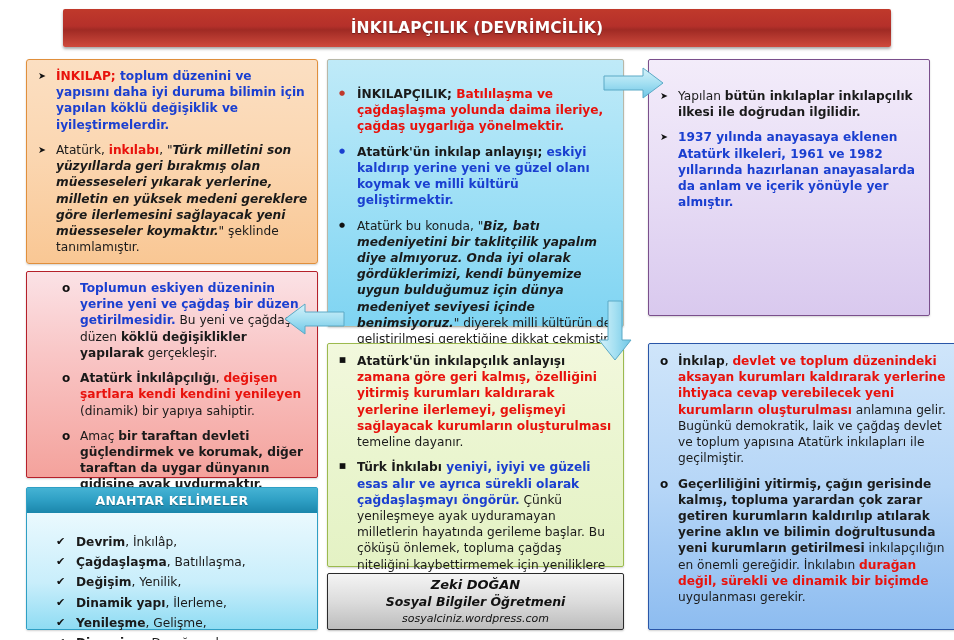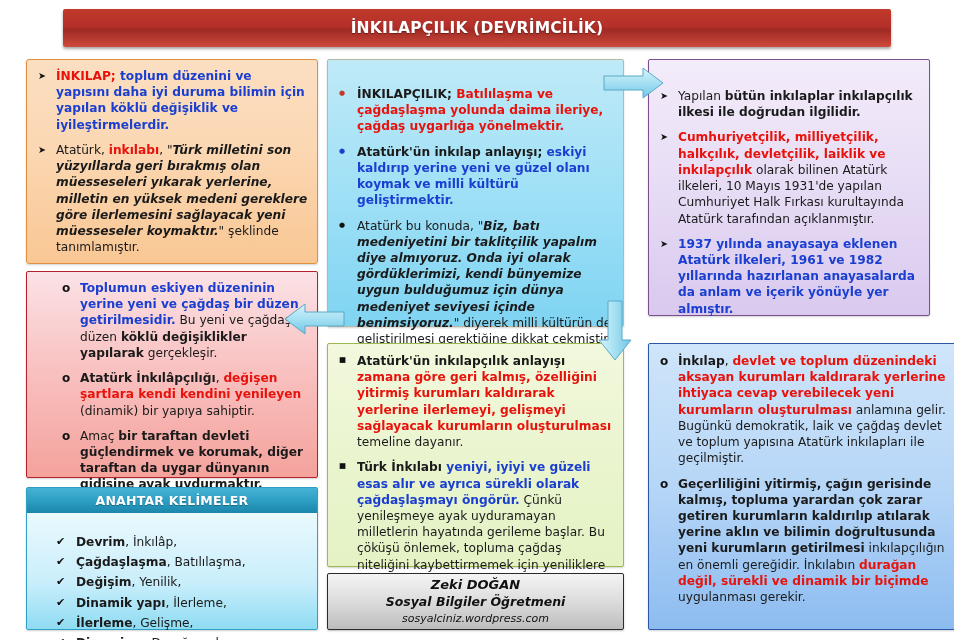--- a/index.html
+++ b/index.html
@@ -169,21 +169,21 @@
   </div>
 
   <div class="panel" id="p-keys">
     <div class="keys-head">ANAHTAR KELİMELER</div>
     <div class="keys-body">
       <ul class="keys" id="list-keys">
           <li><span class="mk chk"></span><span style="font-weight: bold;">Devrim</span><span class="plain">, İnkılâp,</span></li>
           <li><span class="mk chk"></span><span style="font-weight: bold;">Çağdaşlaşma</span><span class="plain">, Batılılaşma,</span></li>
           <li><span class="mk chk"></span><span style="font-weight: bold; text-align: right;">Değişim</span><span class="plain">, Yenilik,</span></li>
           <li><span class="mk chk"></span><span style="font-weight: bold;">Dinamik yapı</span><span class="plain">, İlerleme,</span></li>
-          <li><span class="mk chk"></span><span style="font-weight: bold;">İlerleme</span><span class="plain">, Gelişme,</span></li>
+          <li><span class="mk chk"></span><span style="font-weight: bold;">Yenileşme</span><span class="plain">, Gelişme,</span></li>
           <li><span class="mk chk"></span><span style="font-weight: bold;">Dinamizm</span><span class="plain">, Durağan olmayan</span></li>
         </ul>
     </div>
   </div>
 
   <div class="panel" id="p-cyan">
     <div class="panel-inner" style="padding-top:26px;">
       <ul class="bl" id="list-cyan">
           <li><span class="mk dotred"></span><span style="font-weight: bold;">İNKILAPÇILIK;</span><span class="red"> Batılılaşma ve çağdaşlaşma yolunda daima ileriye, çağdaş uygarlığa yönelmektir.</span></li>
           <li><span class="mk dotblue"></span><span style="font-weight: bold;">Atatürk'ün inkılap anlayışı;</span><span class="blue"> eskiyi kaldırıp yerine yeni ve güzel olanı koymak ve milli kültürü geliştirmektir.</span></li>
@@ -204,21 +204,20 @@
   <div class="panel" id="p-credit">
     <div class="credit-l1">Zeki DOĞAN</div>
     <div class="credit-l2">Sosyal Bilgiler Öğretmeni</div>
     <div class="credit-l3">sosyalciniz.wordpress.com</div>
   </div>
 
   <div class="panel" id="p-purple">
     <div class="panel-inner" style="padding-top:28px;">
       <ul class="bl" id="list-purple">
           <li><span class="mk arrow"></span><span class="plain">Yapılan </span><span style="font-weight: bold;">bütün inkılaplar inkılapçılık ilkesi ile doğrudan ilgilidir.</span></li>
-          <li><span class="mk arrow"></span><span class="red">Cumhuriyetçilik, milliyetçilik, halkçılık, devletçilik, laiklik ve inkılapçılık</span><span class="plain"> olarak bilinen Atatürk ilkeleri, 10 Mayıs 1931'de yapılan Cumhuriyet Halk Fırkası kurultayında Atatürk tarafından açıklanmıştır.</span></li>
           <li><span class="mk arrow"></span><span class="blue">1937 yılında anayasaya eklenen Atatürk ilkeleri, 1961 ve 1982 yıllarında hazırlanan anayasalarda da anlam ve içerik yönüyle yer almıştır.</span></li>
         </ul>
     </div>
   </div>
 
   <div class="panel" id="p-blue">
     <div class="panel-inner" style="padding-top:9px;">
       <ul class="bl" id="list-blue">
           <li><span class="mk circ"></span><span style="font-weight: bold;">İnkılap</span><span class="plain">, </span><span class="red">devlet ve toplum düzenindeki aksayan kurumları kaldırarak yerlerine ihtiyaca cevap verebilecek yeni kurumların oluşturulması</span><span class="plain"> anlamına gelir. Bugünkü demokratik, laik ve çağdaş devlet ve toplum yapısına Atatürk inkılapları ile geçilmiştir.</span></li>
           <li><span class="mk circ"></span><span style="font-weight: bold;">Geçerliliğini yitirmiş, çağın gerisinde kalmış, topluma yarardan çok zarar getiren kurumların kaldırılıp atılarak yerine aklın ve bilimin doğrultusunda yeni kurumların getirilmesi</span><span class="plain"> inkılapçılığın en önemli gereğidir. İnkılabın </span><span class="red">durağan değil, sürekli ve dinamik bir biçimde</span><span class="plain"> uygulanması gerekir.</span></li>

